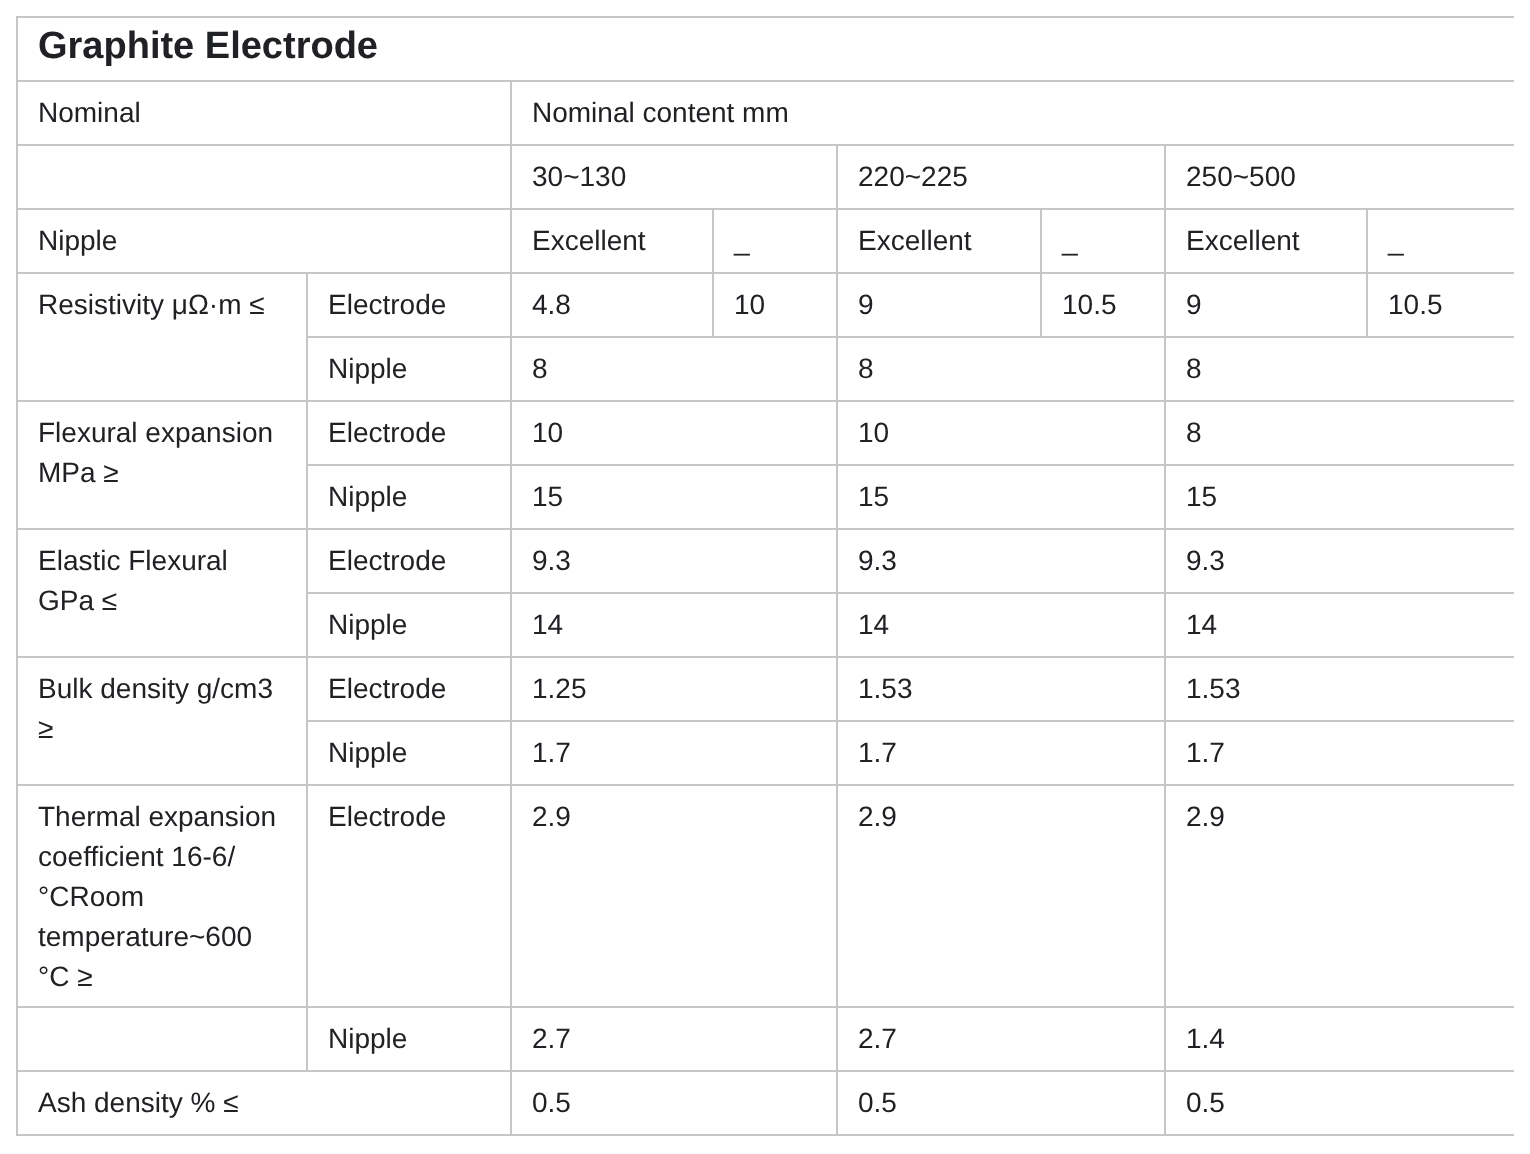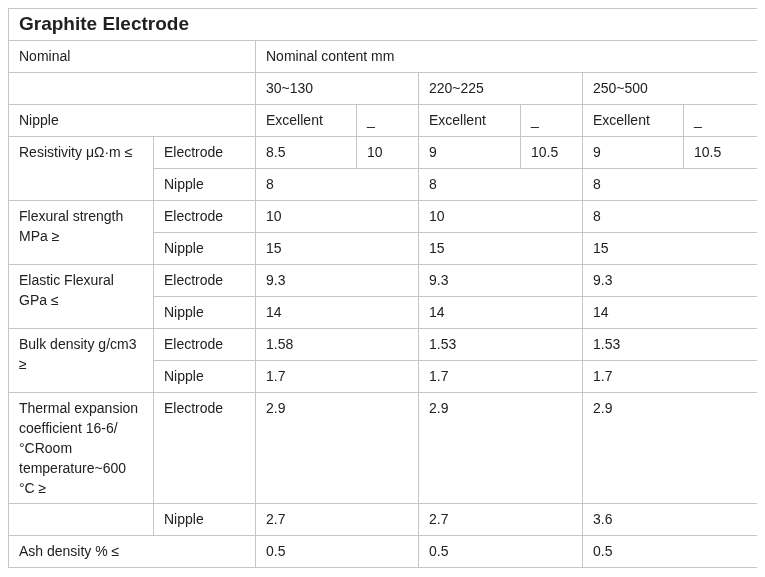--- a/index.html
+++ b/index.html
@@ -74,36 +74,36 @@
       <td>_</td>
       <td>Excellent</td>
       <td>_</td>
       <td>Excellent</td>
       <td>_</td>
     </tr>
 
     <tr>
       <td rowspan="2">Resistivity μΩ·m ≤</td>
       <td>Electrode</td>
-      <td>8.5</td>
+      <td>4.8</td>
       <td>10</td>
       <td>9</td>
       <td>10.5</td>
       <td>9</td>
       <td>10.5</td>
     </tr>
     <tr>
       <td>Nipple</td>
       <td colspan="2">8</td>
       <td colspan="2">8</td>
       <td colspan="2">8</td>
     </tr>
 
     <tr>
-      <td rowspan="2">Flexural strength MPa ≥</td>
+      <td rowspan="2">Flexural expansion MPa ≥</td>
       <td>Electrode</td>
       <td colspan="2">10</td>
       <td colspan="2">10</td>
       <td colspan="2">8</td>
     </tr>
     <tr>
       <td>Nipple</td>
       <td colspan="2">15</td>
       <td colspan="2">15</td>
       <td colspan="2">15</td>
@@ -119,21 +119,21 @@
     <tr>
       <td>Nipple</td>
       <td colspan="2">14</td>
       <td colspan="2">14</td>
       <td colspan="2">14</td>
     </tr>
 
     <tr>
       <td rowspan="2">Bulk density g/cm3 ≥</td>
       <td>Electrode</td>
-      <td colspan="2">1.58</td>
+      <td colspan="2">1.25</td>
       <td colspan="2">1.53</td>
       <td colspan="2">1.53</td>
     </tr>
     <tr>
       <td>Nipple</td>
       <td colspan="2">1.7</td>
       <td colspan="2">1.7</td>
       <td colspan="2">1.7</td>
     </tr>
 
@@ -142,21 +142,21 @@
       <td>Electrode</td>
       <td colspan="2">2.9</td>
       <td colspan="2">2.9</td>
       <td colspan="2">2.9</td>
     </tr>
     <tr>
       <td></td>
       <td>Nipple</td>
       <td colspan="2">2.7</td>
       <td colspan="2">2.7</td>
-      <td colspan="2">3.6</td>
+      <td colspan="2">1.4</td>
     </tr>
 
     <tr>
       <td colspan="2">Ash density % ≤</td>
       <td colspan="2">0.5</td>
       <td colspan="2">0.5</td>
       <td colspan="2">0.5</td>
     </tr>
   </tbody>
 </table>

